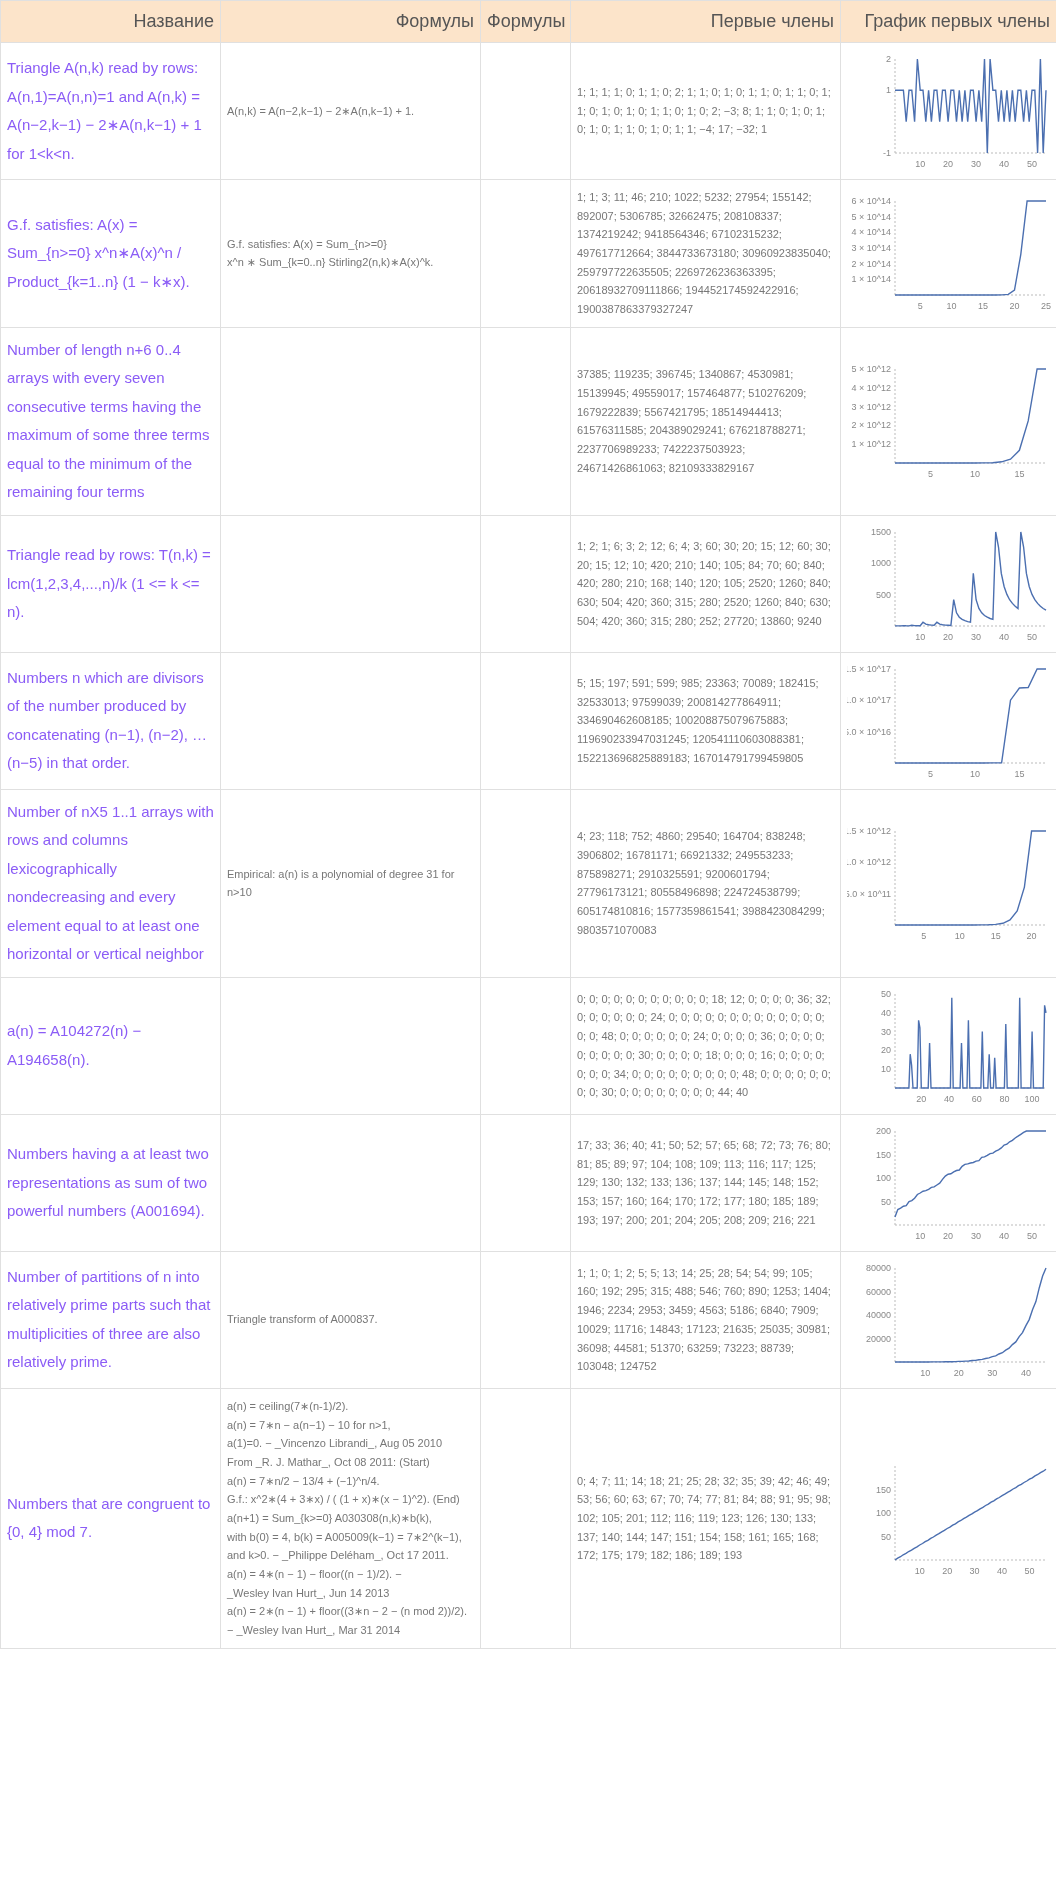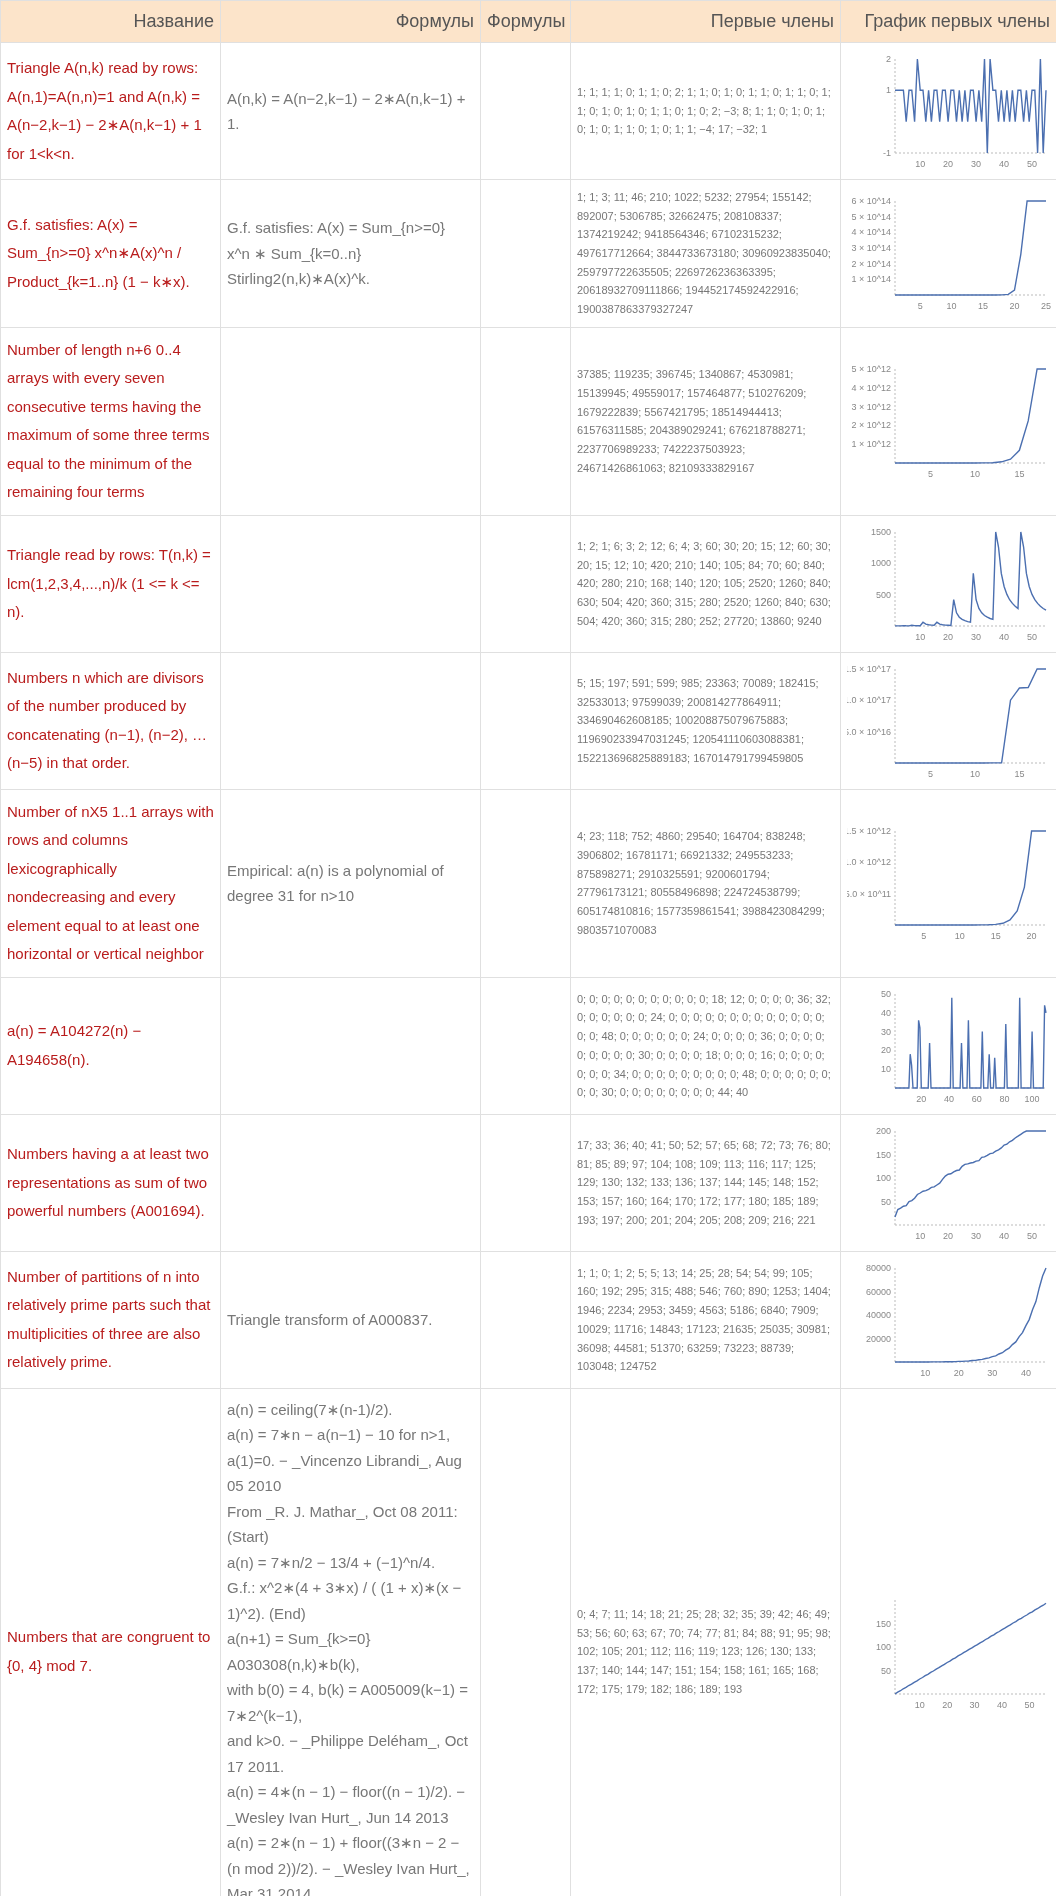--- a/index.html
+++ b/index.html
@@ -28,27 +28,27 @@
     padding: 8px 6px;
     vertical-align: middle;
   }
   col.c-name   { width: 220px; }
   col.c-form   { width: 260px; }
   col.c-refs   { width: 90px;  }
   col.c-terms  { width: 270px; }
   col.c-graph  { width: 216px; }
 
   .name-cell {
-    color: #b91c1c;
+    color: #8b5cf6;
     font-size: 15px;
     line-height: 1.9;
   }
   .formula-cell {
     color: #777;
-    font-size: 15px;
+    font-size: 11px;
     line-height: 1.7;
     white-space: pre-wrap;
   }
   .refs-cell {
     color: #5a7ca0;
     font-size: 12px;
   }
   .terms-cell {
     color: #777;
     font-size: 11px;

